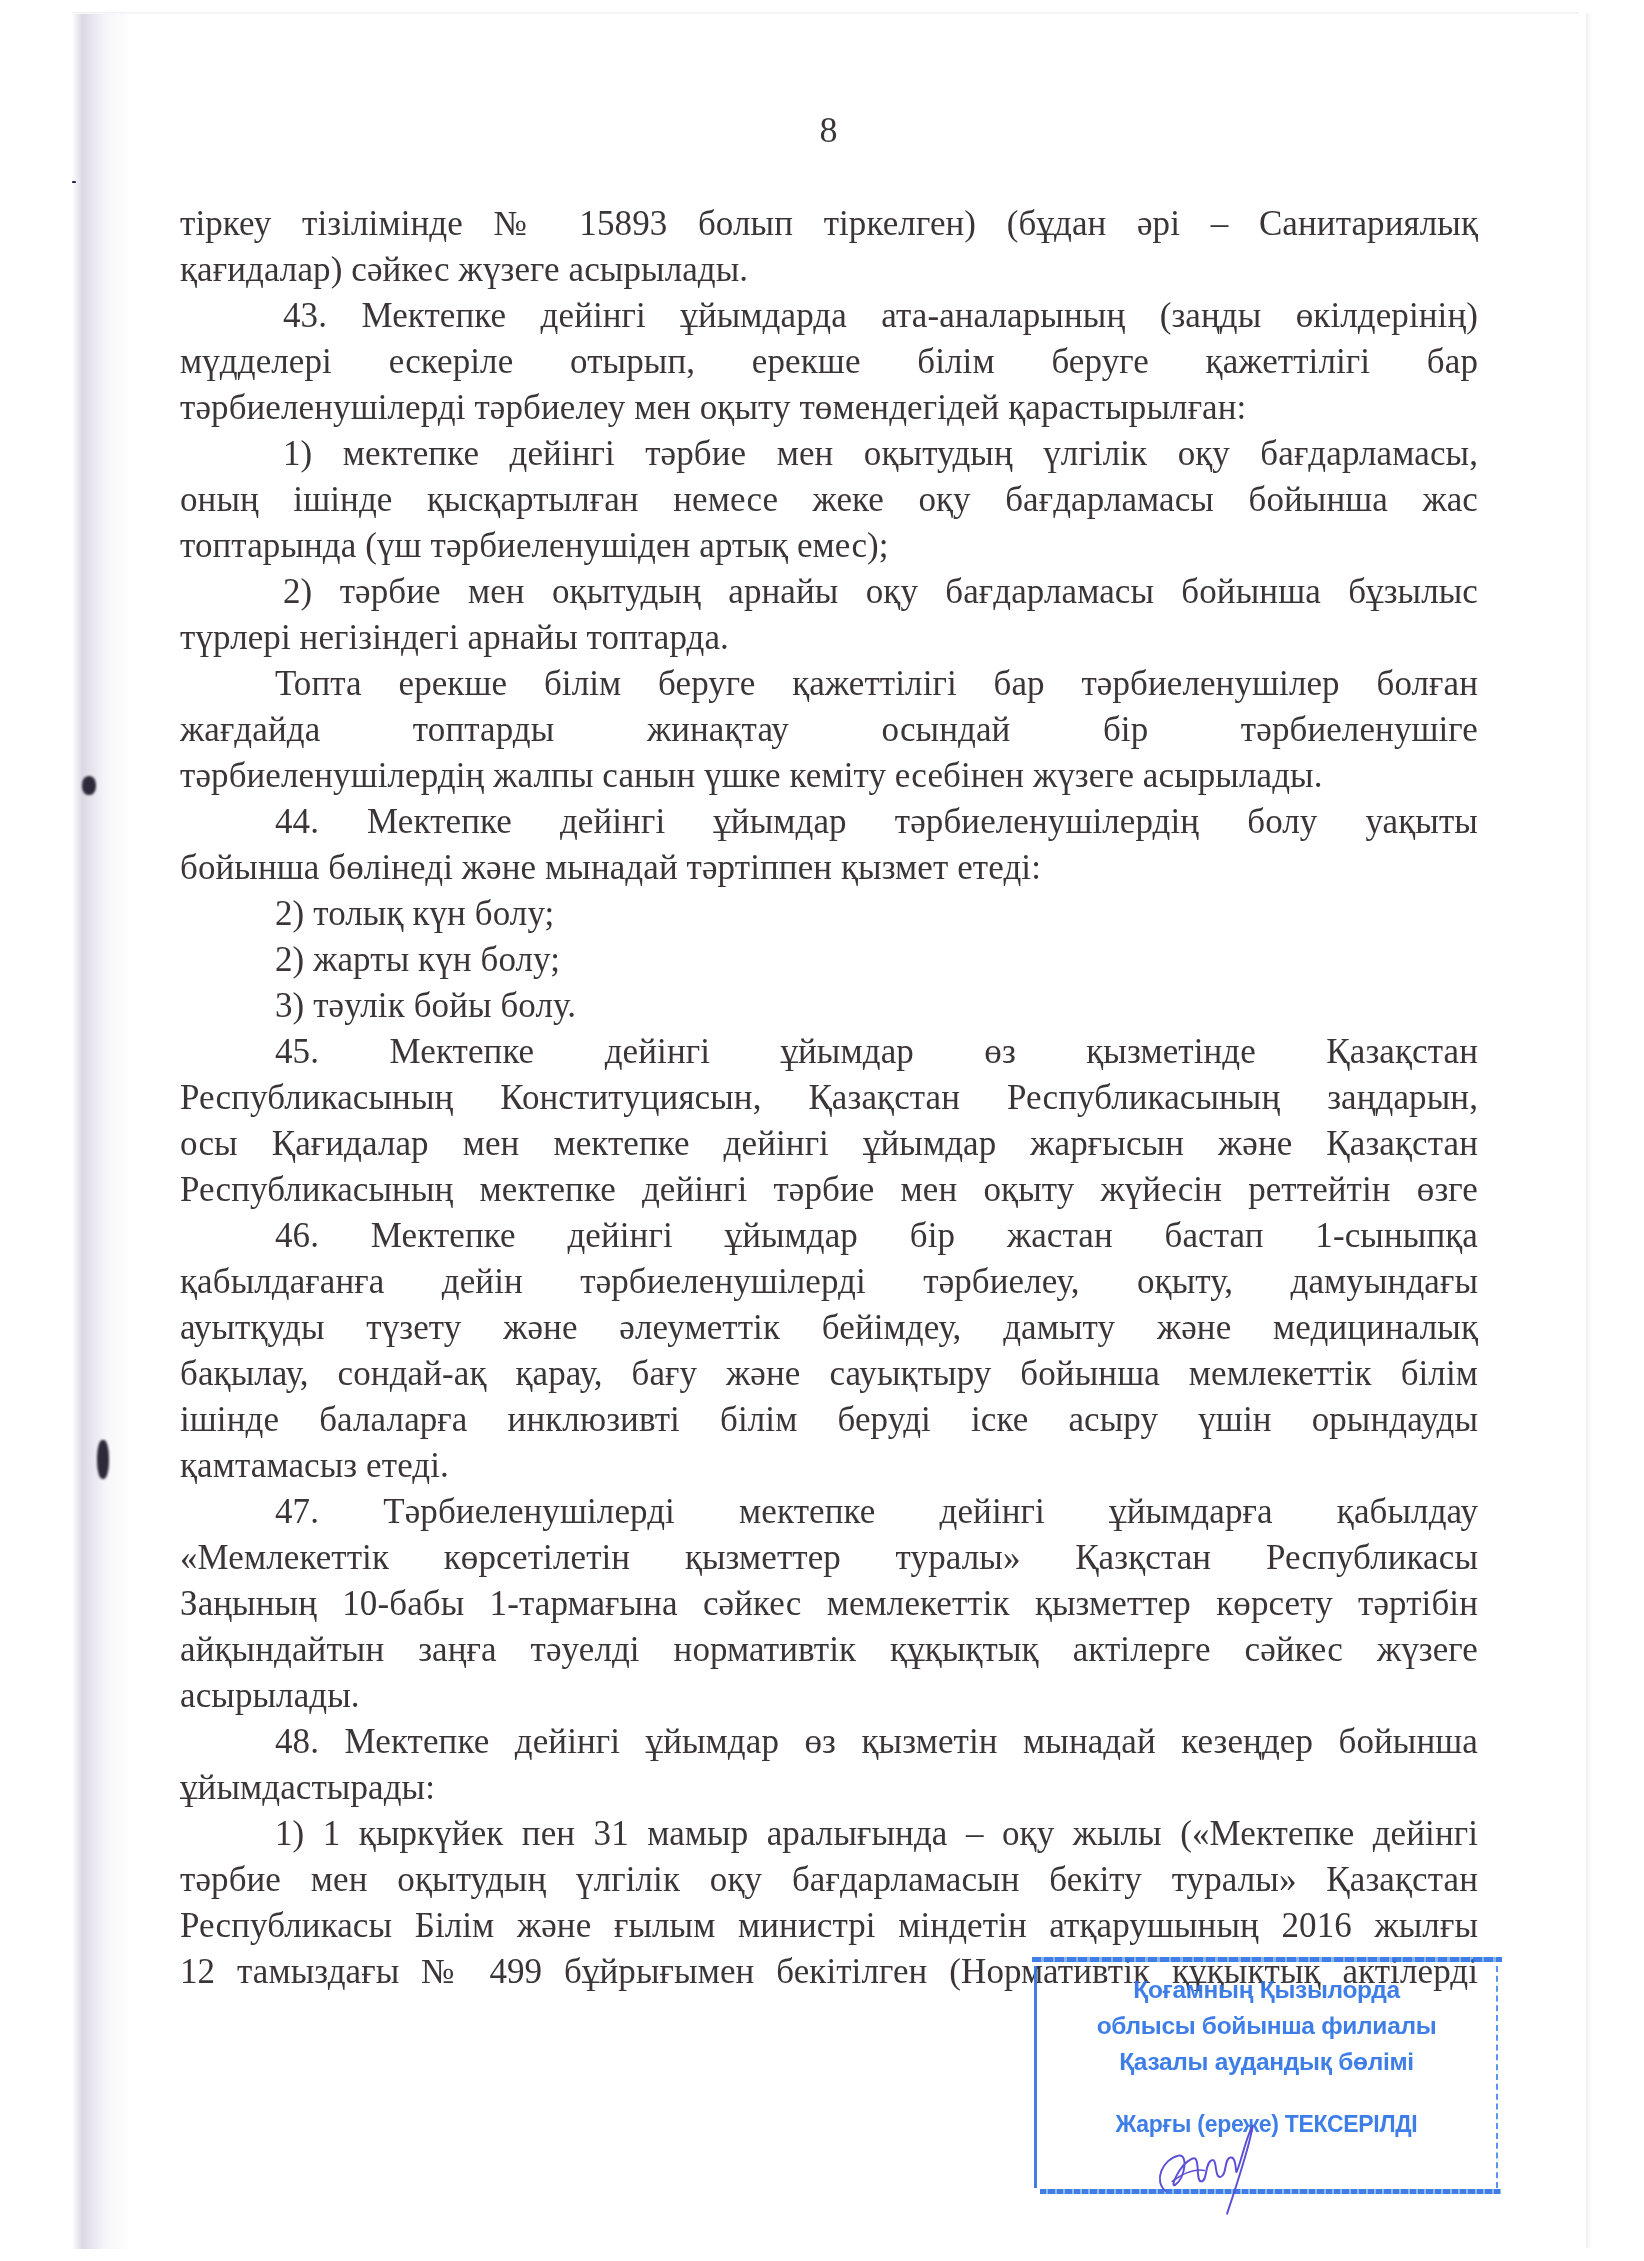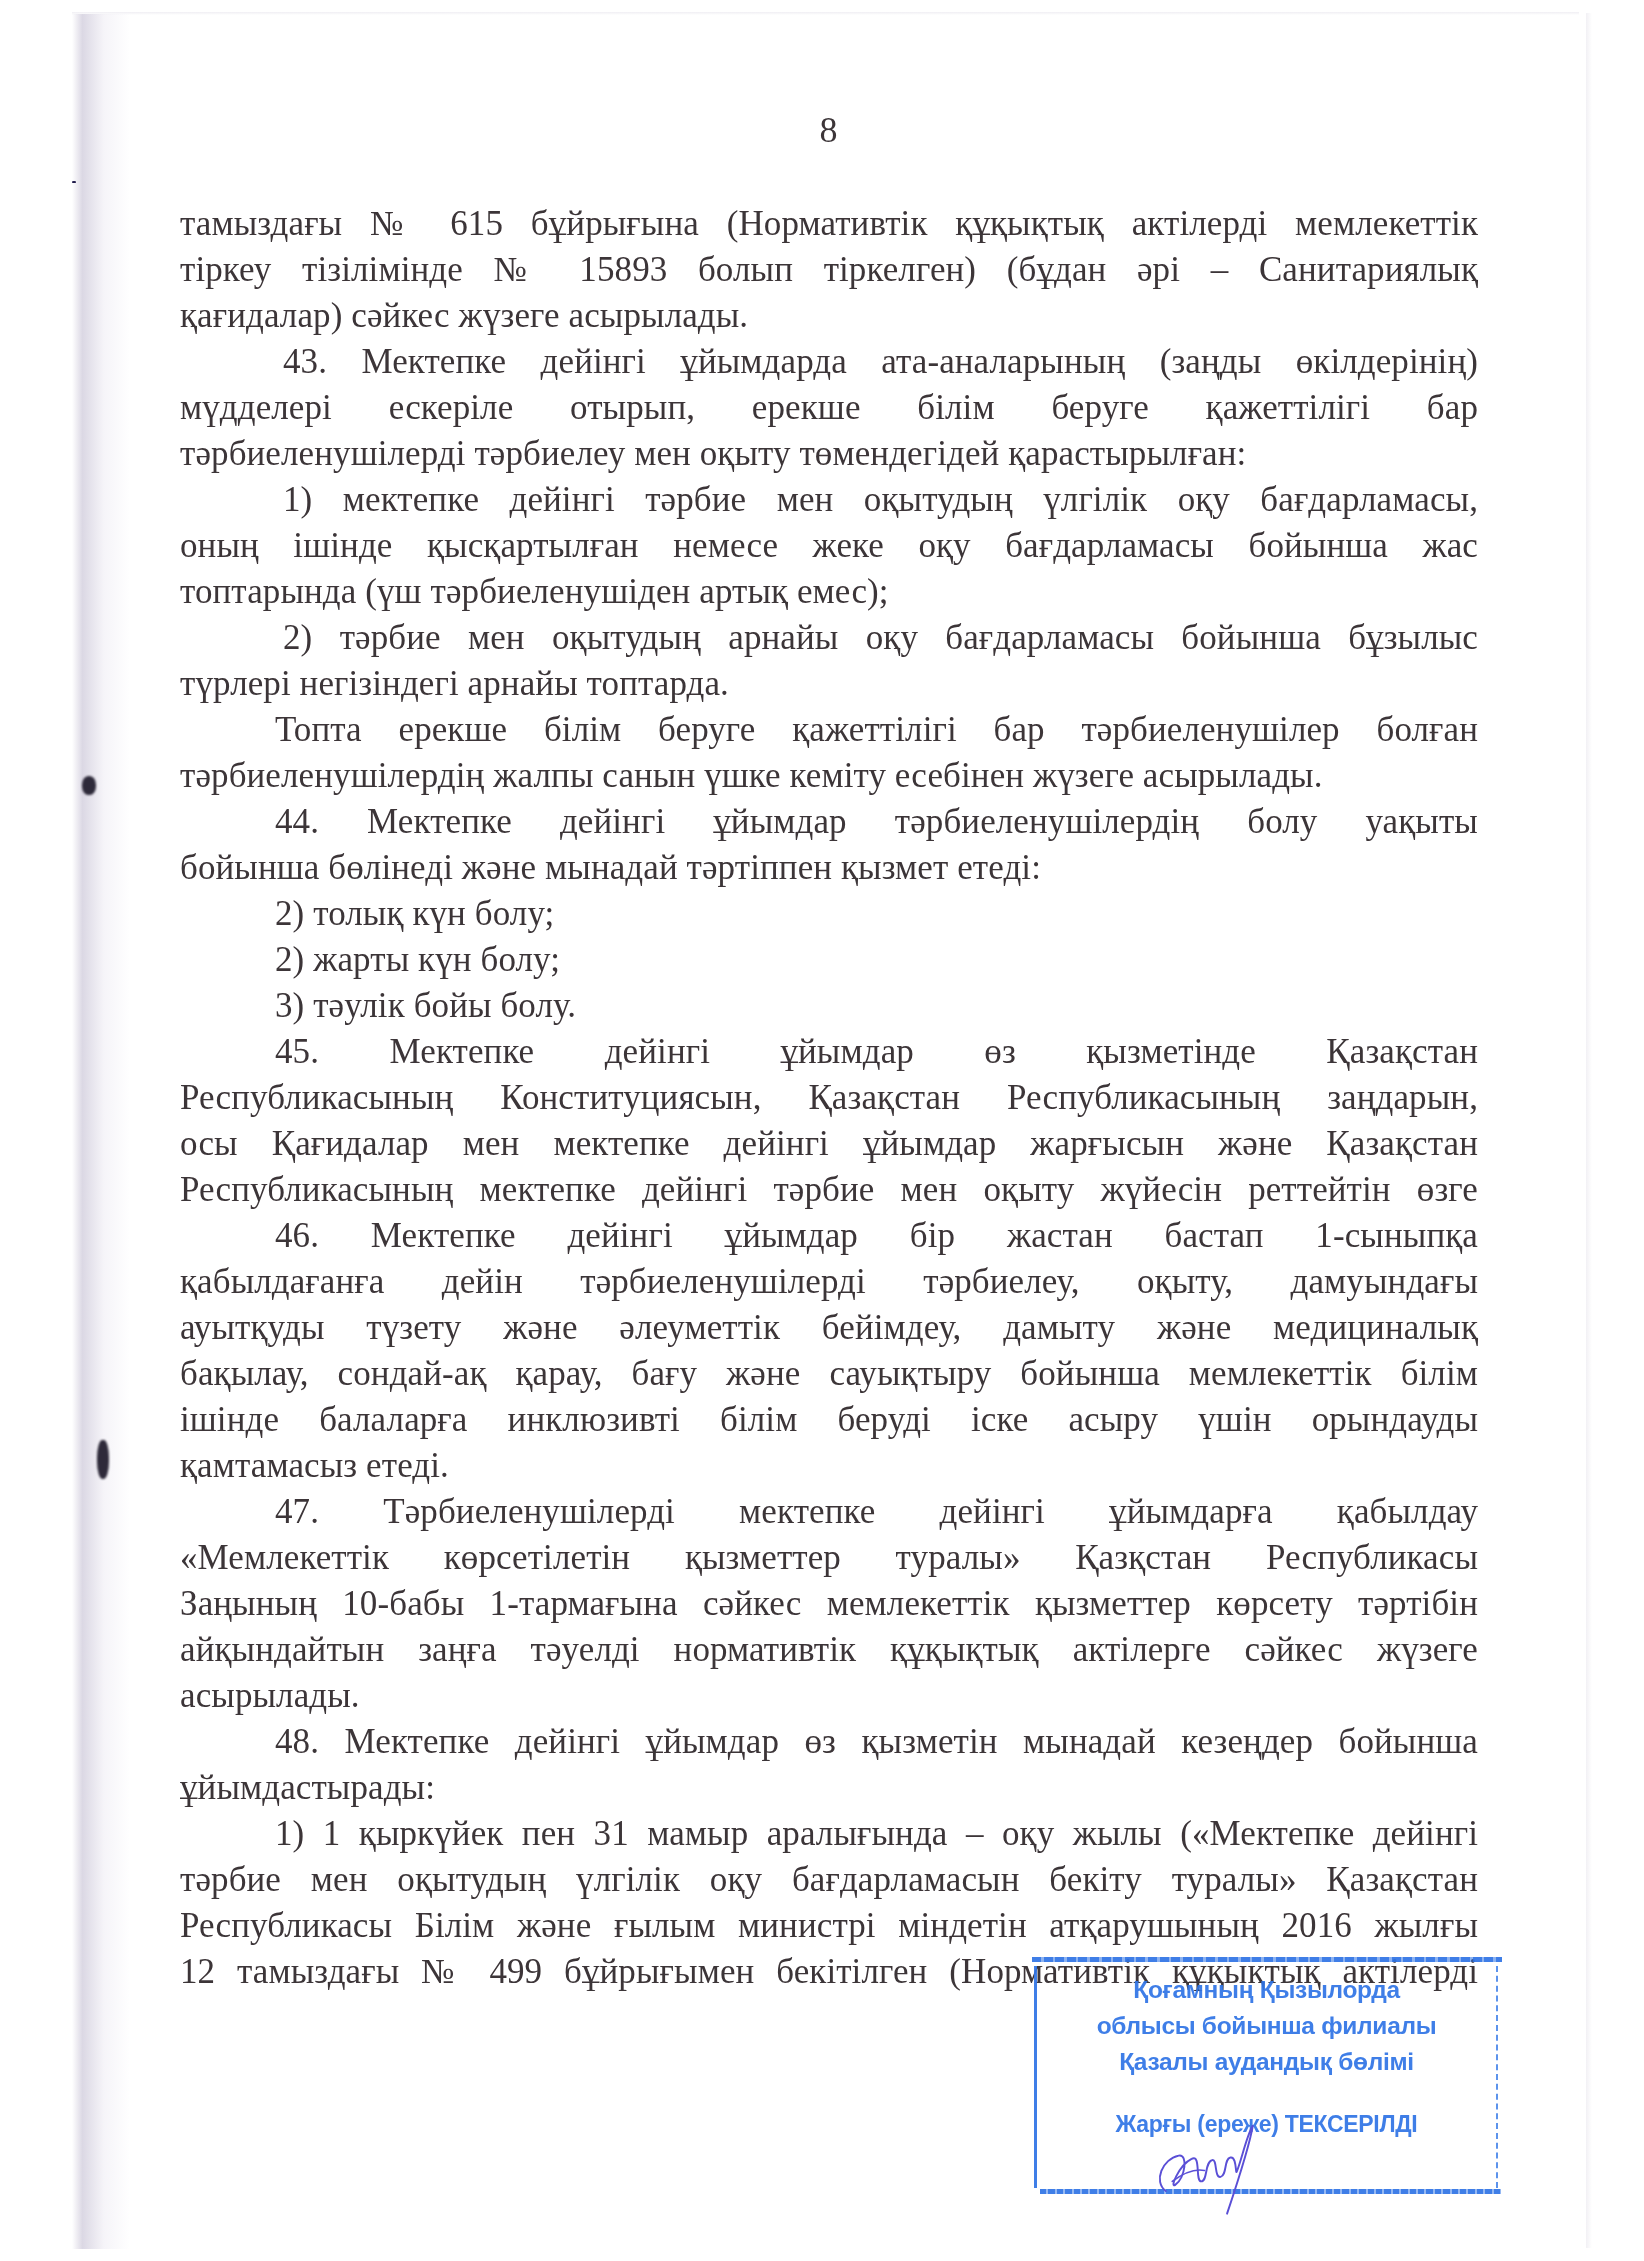--- a/index.html
+++ b/index.html
@@ -139,33 +139,33 @@
 <div class="scan-shadow-left"></div>
 <div class="scan-shadow-top"></div>
 <div class="scan-shadow-right"></div>
 <div class="margin-mark mark-1"></div>
 <div class="margin-mark mark-2"></div>
 <div class="margin-mark mark-3"></div>
 
 <div class="page-number">8</div>
 
 <div class="body-text">
-  <div class="line">тамыздағы  №  615 бұйрығына (Нормативтік  құқықтық  актілерді  мемлекеттік</div>
   <div class="line">тіркеу  тізілімінде  №  15893  болып  тіркелген)  (бұдан  әрі  –  Санитариялық</div>
   <div class="line last">қағидалар) сәйкес жүзеге асырылады.</div>
 
   <div class="line indent-wide">43.  Мектепке  дейінгі  ұйымдарда  ата-аналарының  (заңды  өкілдерінің)</div>
   <div class="line">мүдделері  ескеріле  отырып,  ерекше  білім  беруге  қажеттілігі  бар</div>
   <div class="line last">тәрбиеленушілерді тәрбиелеу мен оқыту төмендегідей қарастырылған:</div>
   <div class="line indent-wide">1)  мектепке  дейінгі  тәрбие  мен  оқытудың  үлгілік  оқу  бағдарламасы,</div>
   <div class="line">оның  ішінде  қысқартылған  немесе  жеке  оқу  бағдарламасы  бойынша  жас</div>
   <div class="line last">топтарында (үш тәрбиеленушіден артық емес);</div>
   <div class="line indent-wide">2)  тәрбие  мен  оқытудың  арнайы  оқу  бағдарламасы  бойынша  бұзылыс</div>
   <div class="line last">түрлері негізіндегі арнайы топтарда.</div>
   <div class="line indent">Топта  ерекше  білім  беруге  қажеттілігі  бар  тәрбиеленушілер  болған</div>
+  <div class="line">жағдайда  топтарды  жинақтау  осындай  бір  тәрбиеленушіге</div>
   <div class="line last">тәрбиеленушілердің жалпы санын үшке кеміту есебінен жүзеге асырылады.</div>
 
   <div class="line indent">44.  Мектепке  дейінгі  ұйымдар  тәрбиеленушілердің  болу  уақыты</div>
   <div class="line last">бойынша бөлінеді және мынадай тәртіппен қызмет етеді:</div>
   <div class="line indent last">2) толық күн болу;</div>
   <div class="line indent last">2) жарты күн болу;</div>
   <div class="line indent last">3) тәулік бойы болу.</div>
 
   <div class="line indent">45.  Мектепке  дейінгі  ұйымдар  өз  қызметінде  Қазақстан</div>
   <div class="line">Республикасының  Конституциясын,  Қазақстан  Республикасының  заңдарын,</div>

